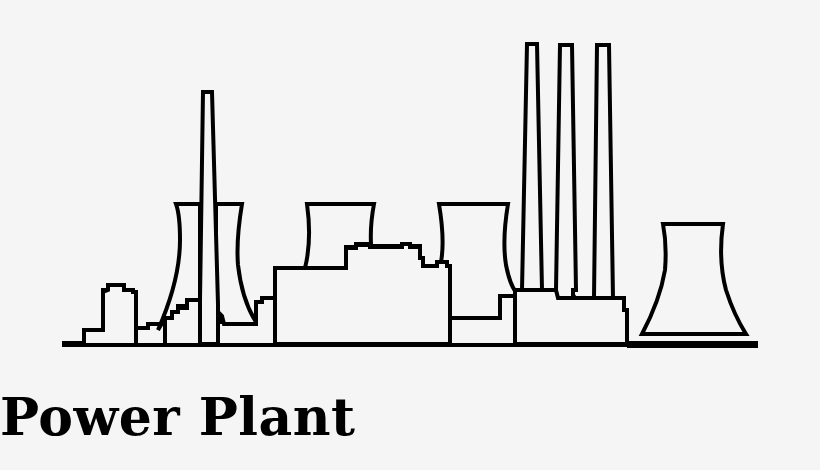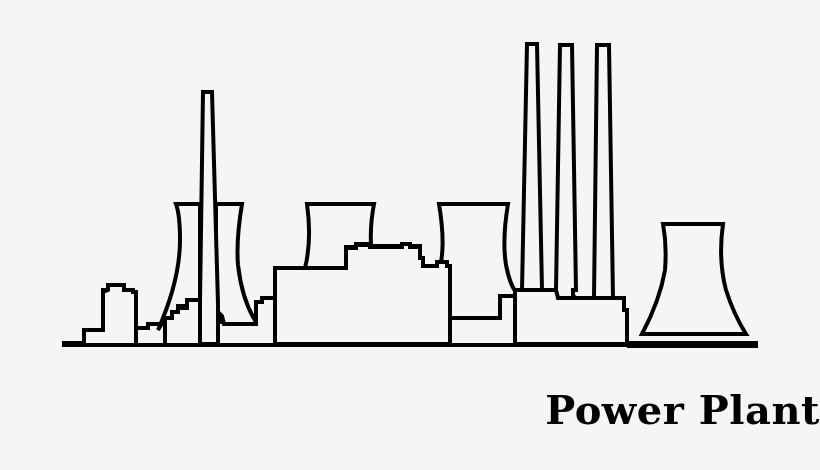--- a/index.html
+++ b/index.html
@@ -7,24 +7,24 @@
       width: 820px; height: 470px;
       background: #f5f5f5;
       position: relative;
       overflow: hidden;
     }
     .illustration { position: absolute; left: 0; top: 0; width: 820px; height: 470px; }
     .caption {
       position: absolute;
       left: 0; top: 386px;
       width: 820px;
-      text-align: right;
+      text-align: left;
       font-family: "DejaVu Serif", serif;
       font-weight: bold;
-      font-size: 40px;
+      font-size: 52px;
       color: #000;
       letter-spacing: 0.5px;
     }
   </style>
 </head>
 <body>
 
 <svg class="illustration" viewBox="0 0 820 470" xmlns="http://www.w3.org/2000/svg">
   <g fill="#f5f5f5" stroke="#000" stroke-width="4" stroke-linejoin="miter">
 

